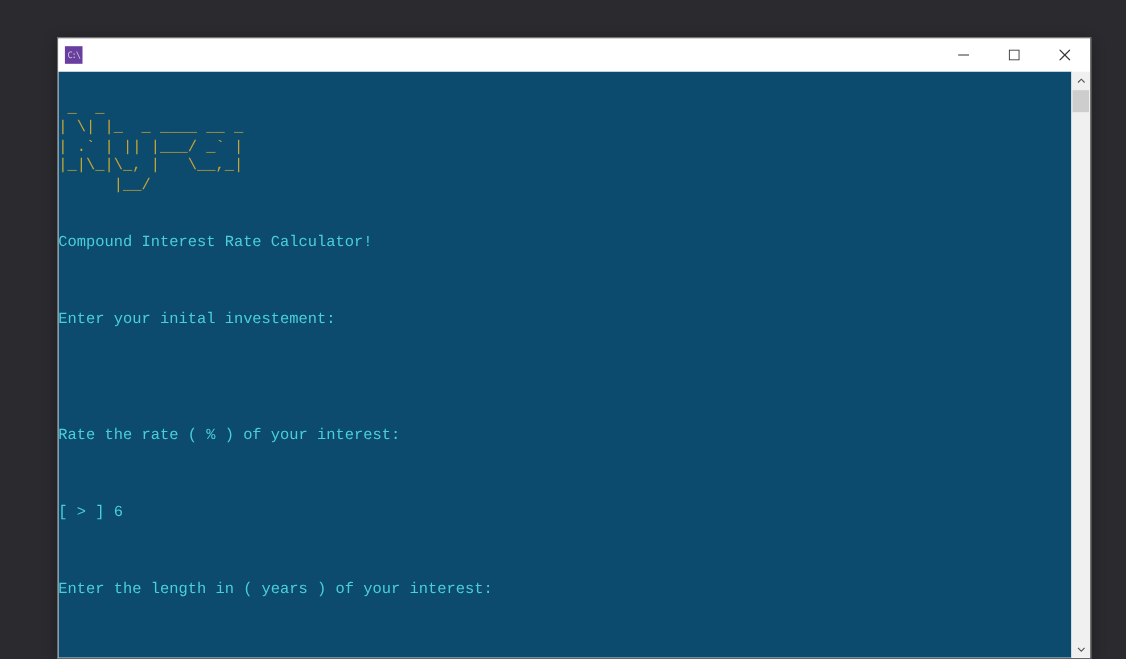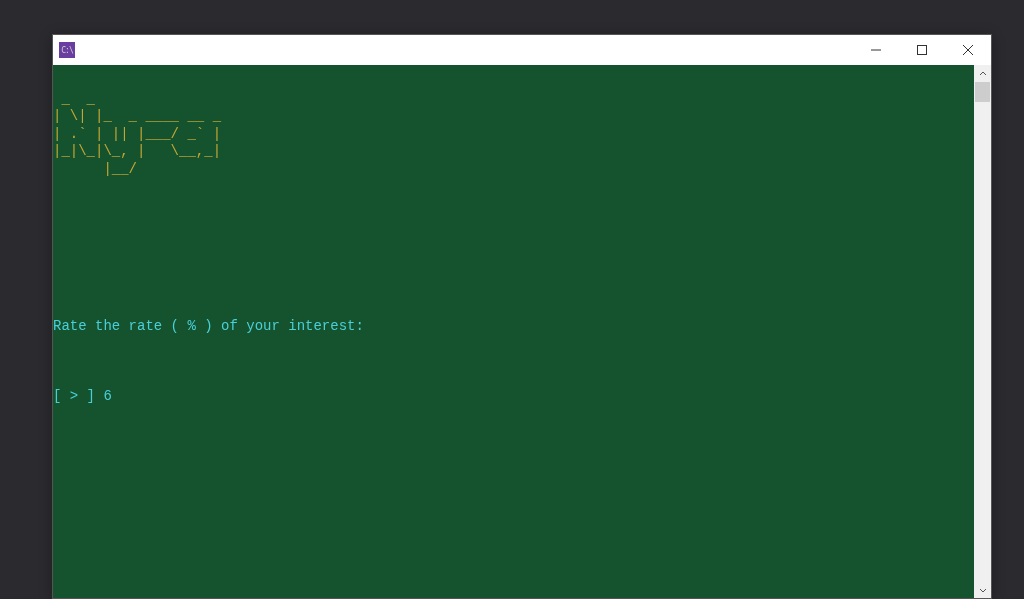--- a/index.html
+++ b/index.html
@@ -64,21 +64,21 @@
     }
     .terminal-wrap {
       position: relative;
       flex: 1;
       background: #fff;
       display: flex;
       overflow: hidden;
     }
     .terminal {
       flex: 1;
-      background: #14532d;
+      background: #0c4a6e;
       color: #4acfd9;
       font-family: Consolas, "Courier New", monospace;
       font-size: 14px;
       line-height: 1.25;
       padding: 8px 0 10px 0;
       overflow: hidden;
       white-space: pre;
     }
     .scrollbar {
       width: 17px;
@@ -143,27 +143,30 @@
   </div>
 
   <div class="terminal-wrap">
     <div class="terminal">
 <span class="ascii-art"> _  _               
 | \| |_  _ ____ __ _ 
 | .` | || |___/ _` |
 |_|\_|\_, |   \__,_|
       |__/          </span>
 <span class="term-line"> </span>
+<span class="term-line">Compound Interest Rate Calculator!</span>
 <span class="term-line"> </span>
+<span class="term-line">Enter your inital investement:</span>
 <span class="term-line"> </span>
 <span class="term-line"> </span>
 <span class="term-line">Rate the rate ( % ) of your interest:</span>
 <span class="term-line"> </span>
 <span class="term-line">[ &gt; ] 6</span>
 <span class="term-line"> </span>
+<span class="term-line">Enter the length in ( years ) of your interest:</span>
 
 
 
 
 
 
     </div>
 
     <div class="scrollbar">
       <div class="arrow up">

